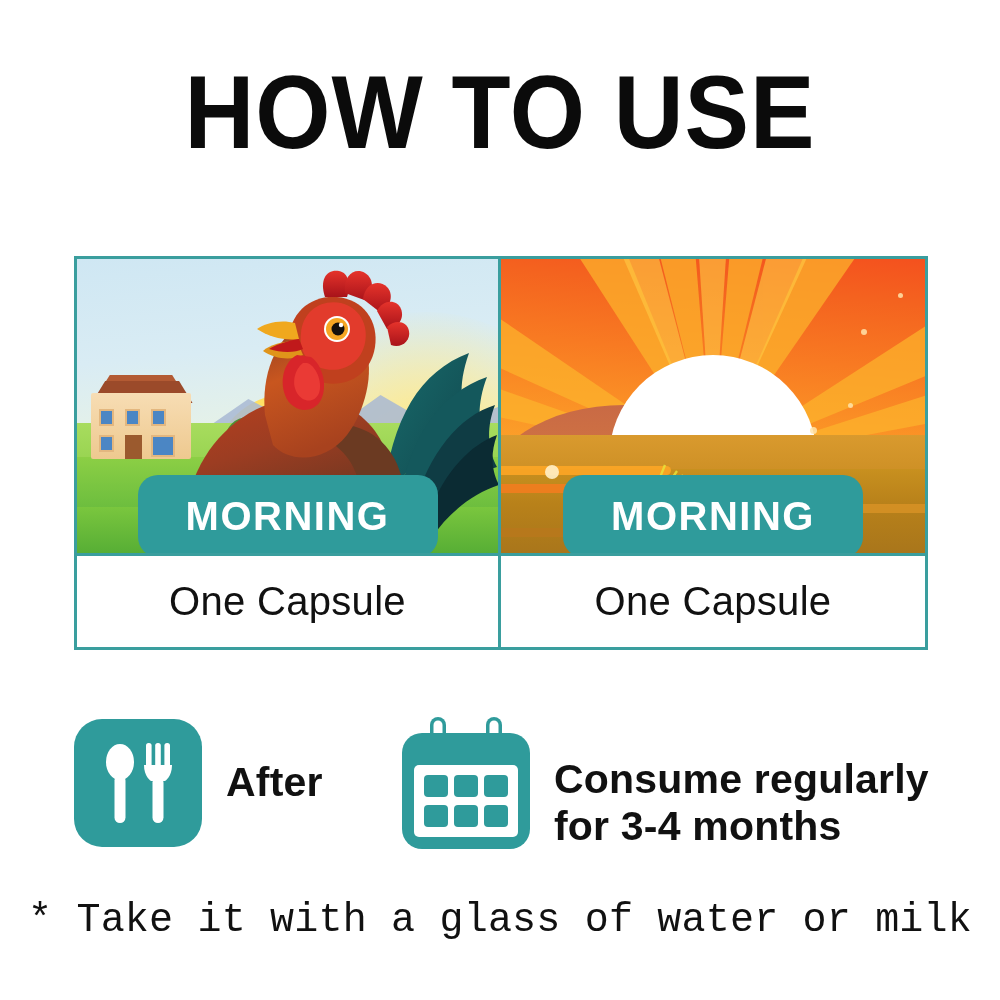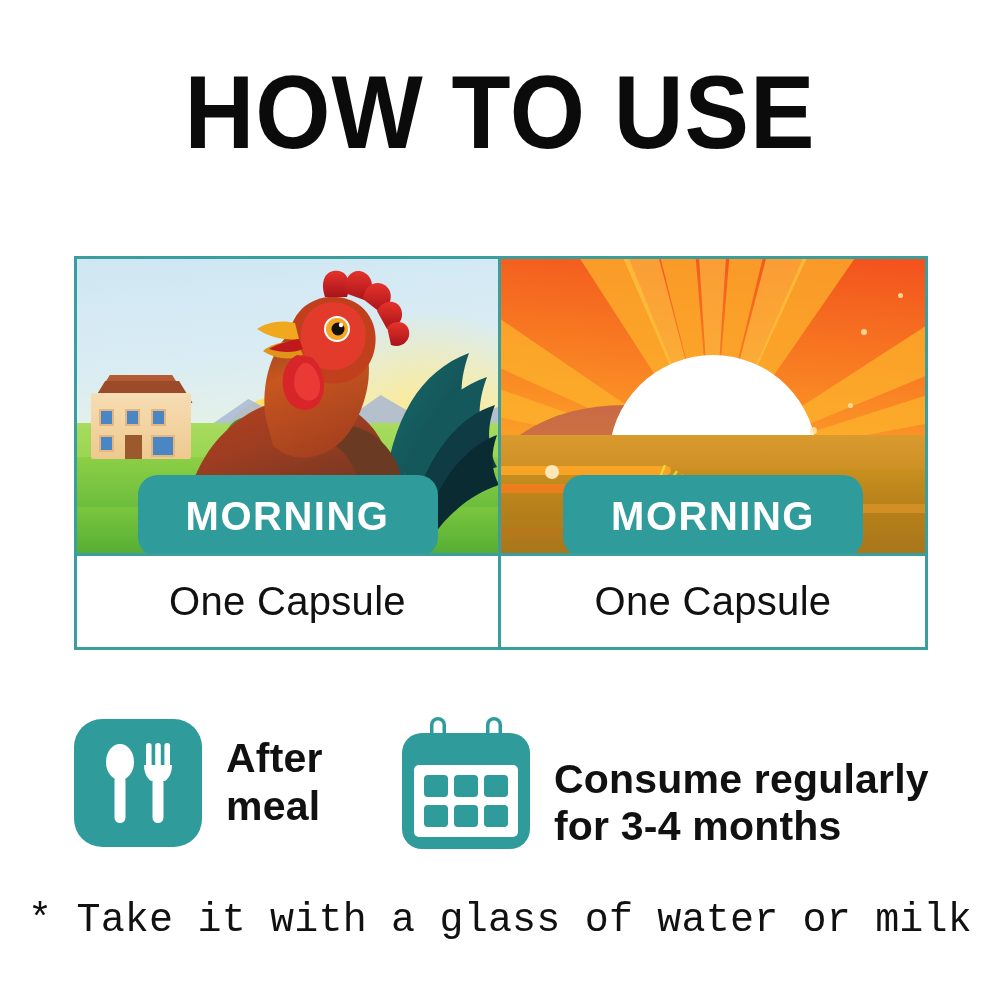--- a/index.html
+++ b/index.html
@@ -341,21 +341,20 @@
 
           <rect x="47" y="4" width="5.6" height="26" rx="2.6" fill="#ffffff"></rect>
           <rect x="56.2" y="4" width="5.6" height="26" rx="2.6" fill="#ffffff"></rect>
           <rect x="65.4" y="4" width="5.6" height="26" rx="2.6" fill="#ffffff"></rect>
           <path d="M45,26 C45,38 52,42 52,42 L66,42 C66,42 73,38 73,26 Z" fill="#ffffff"></path>
           <rect x="53.5" y="38" width="11" height="46" rx="5.5" fill="#ffffff"></rect>
         </svg>
       </div>
       <div class="feat-text">
         <div>After</div>
-        <div>meal</div>
       </div>
     </div>
 
     <div class="feat feat-cal">
       <div class="cal-icon">
         <svg viewBox="0 0 132 136">
           <rect x="30" y="2" width="16" height="36" rx="8" fill="#2f9b9b"></rect>
           <rect x="86" y="2" width="16" height="36" rx="8" fill="#2f9b9b"></rect>
           <rect x="33.5" y="5.5" width="9" height="29" rx="4.5" fill="#ffffff"></rect>
           <rect x="89.5" y="5.5" width="9" height="29" rx="4.5" fill="#ffffff"></rect>

